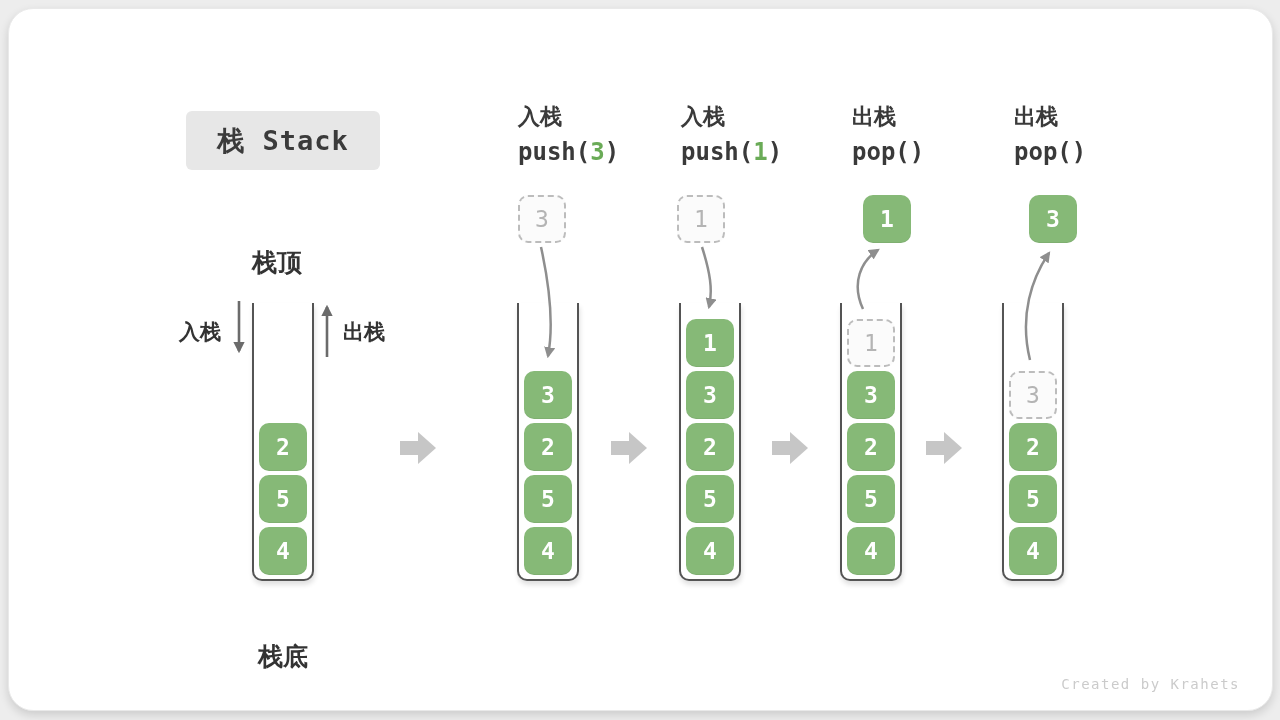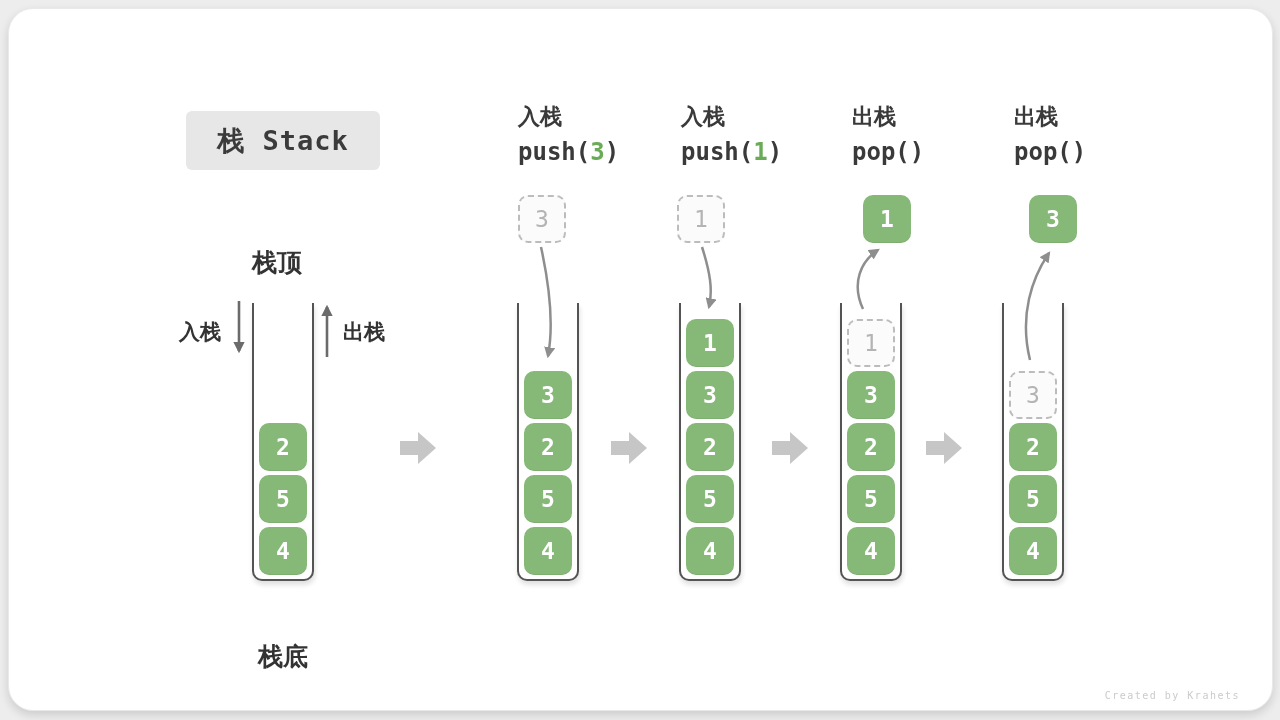--- a/index.html
+++ b/index.html
@@ -23,22 +23,22 @@
   .cell.ghost{background:#fbfbfb;border:2px dashed #bcbcbc;color:#b4b4b4;font-weight:normal;}
   .stack .cell{left:5px;}
   .r1{top:16px;} .r2{top:68px;} .r3{top:120px;} .r4{top:172px;} .r5{top:224px;}
   .floating{position:absolute;top:195px;}
   .step-header{position:absolute;top:104px;color:#3a3a3a;white-space:nowrap;}
   .step-header .h-cn{font-size:22px;font-weight:bold;line-height:26px;}
   .step-header .h-code{font-family:"DejaVu Sans Mono",monospace;font-size:24px;line-height:26px;
                        margin-top:9px;font-weight:bold;}
   .h-code .arg{color:#6aab57;}
   .overlay{position:absolute;left:0;top:0;width:1280px;height:720px;pointer-events:none;}
-  .watermark{position:absolute;right:40px;top:690px;font-family:"DejaVu Sans Mono",monospace;
-             font-size:10px;letter-spacing:1.5px;color:#cbcbcb;}
+  .watermark{position:absolute;right:40px;top:676px;font-family:"DejaVu Sans Mono",monospace;
+             font-size:14px;letter-spacing:1.5px;color:#cbcbcb;}
 </style>
 </head>
 <body>
 
 <div class="canvas">
   <div class="card"></div>
 
   <div class="title-box">
     <span>栈 Stack</span>
   </div>

